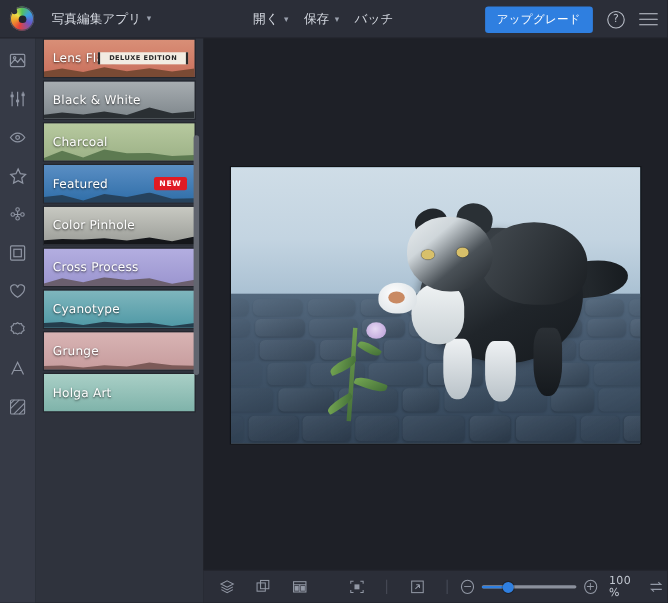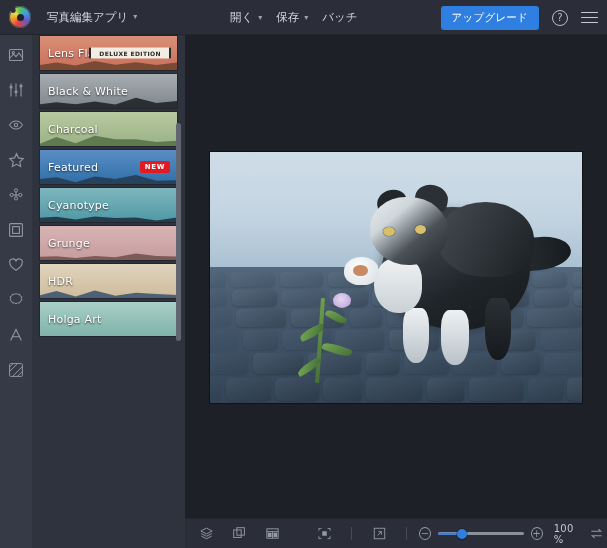--- a/index.html
+++ b/index.html
@@ -373,36 +373,42 @@
           <span class="label">Charcoal</span>
         </div>
         <div class="eff">
           <div class="thumb" style="background: linear-gradient(rgb(90, 142, 196) 0%, rgb(47, 110, 168) 100%);">
             <div class="land" style="height: 36%; background: rgb(38, 66, 92); clip-path: polygon(0% 60%, 12% 45%, 26% 85%, 40% 38%, 55% 60%, 70% 27%, 85% 73%, 100% 69%, 100% 100%, 0% 100%);"></div>
           </div>
           <span class="label">Featured</span>
           <span class="badge-new">NEW</span>
         </div>
         <div class="eff">
+          <div class="thumb" style="background: linear-gradient(rgb(200, 201, 194) 0%, rgb(155, 157, 152) 100%);">
+            <div class="land" style="height: 32%; background: rgb(20, 22, 26); clip-path: polygon(0% 67%, 12% 56%, 26% 60%, 40% 51%, 55% 69%, 70% 44%, 85% 76%, 100% 36%, 100% 100%, 0% 100%);"></div>
+          </div>
+          <span class="label">Color Pinhole</span>
+        </div>
+        <div class="eff">
+          <div class="thumb" style="background: linear-gradient(rgb(179, 174, 224) 0%, rgb(155, 149, 207) 100%);">
+            <div class="land" style="height: 34%; background: rgb(107, 95, 110); clip-path: polygon(0% 81%, 12% 38%, 26% 70%, 40% 32%, 55% 52%, 70% 38%, 85% 82%, 100% 50%, 100% 100%, 0% 100%);"></div>
+          </div>
+          <span class="label">Cross Process</span>
+        </div>
+        <div class="eff">
           <div class="thumb" style="background: linear-gradient(rgb(127, 182, 189) 0%, rgb(78, 152, 165) 100%);">
             <div class="land" style="height: 30%; background: rgb(36, 61, 76); clip-path: polygon(0% 58%, 12% 49%, 26% 75%, 40% 45%, 55% 61%, 70% 55%, 85% 85%, 100% 57%, 100% 100%, 0% 100%);"></div>
           </div>
           <span class="label">Cyanotype</span>
         </div>
         <div class="eff">
           <div class="thumb" style="background: linear-gradient(rgb(216, 180, 180) 0%, rgb(199, 156, 157) 100%);">
             <div class="land" style="height: 28%; background: rgb(124, 90, 88); clip-path: polygon(0% 65%, 12% 60%, 26% 80%, 40% 58%, 55% 70%, 70% 32%, 85% 58%, 100% 64%, 100% 100%, 0% 100%);"></div>
           </div>
           <span class="label">Grunge</span>
-        </div>
-        <div class="eff">
-          <div class="thumb" style="background: linear-gradient(rgb(224, 212, 189) 0%, rgb(207, 187, 156) 100%);">
-            <div class="land" style="height: 30%; background: rgb(77, 96, 117); clip-path: polygon(0% 72%, 12% 31%, 26% 85%, 40% 26%, 55% 79%, 70% 49%, 85% 61%, 100% 71%, 100% 100%, 0% 100%);"></div>
-          </div>
-          <span class="label">HDR</span>
         </div>
         <div class="eff">
           <div class="thumb" style="background: linear-gradient(rgb(169, 207, 198) 0%, rgb(127, 179, 170) 100%);"></div>
           <span class="label">Holga Art</span>
         </div>
       </div>
     <div class="sb-track">
       <div class="sb-thumb"></div>
     </div>
   </div>

